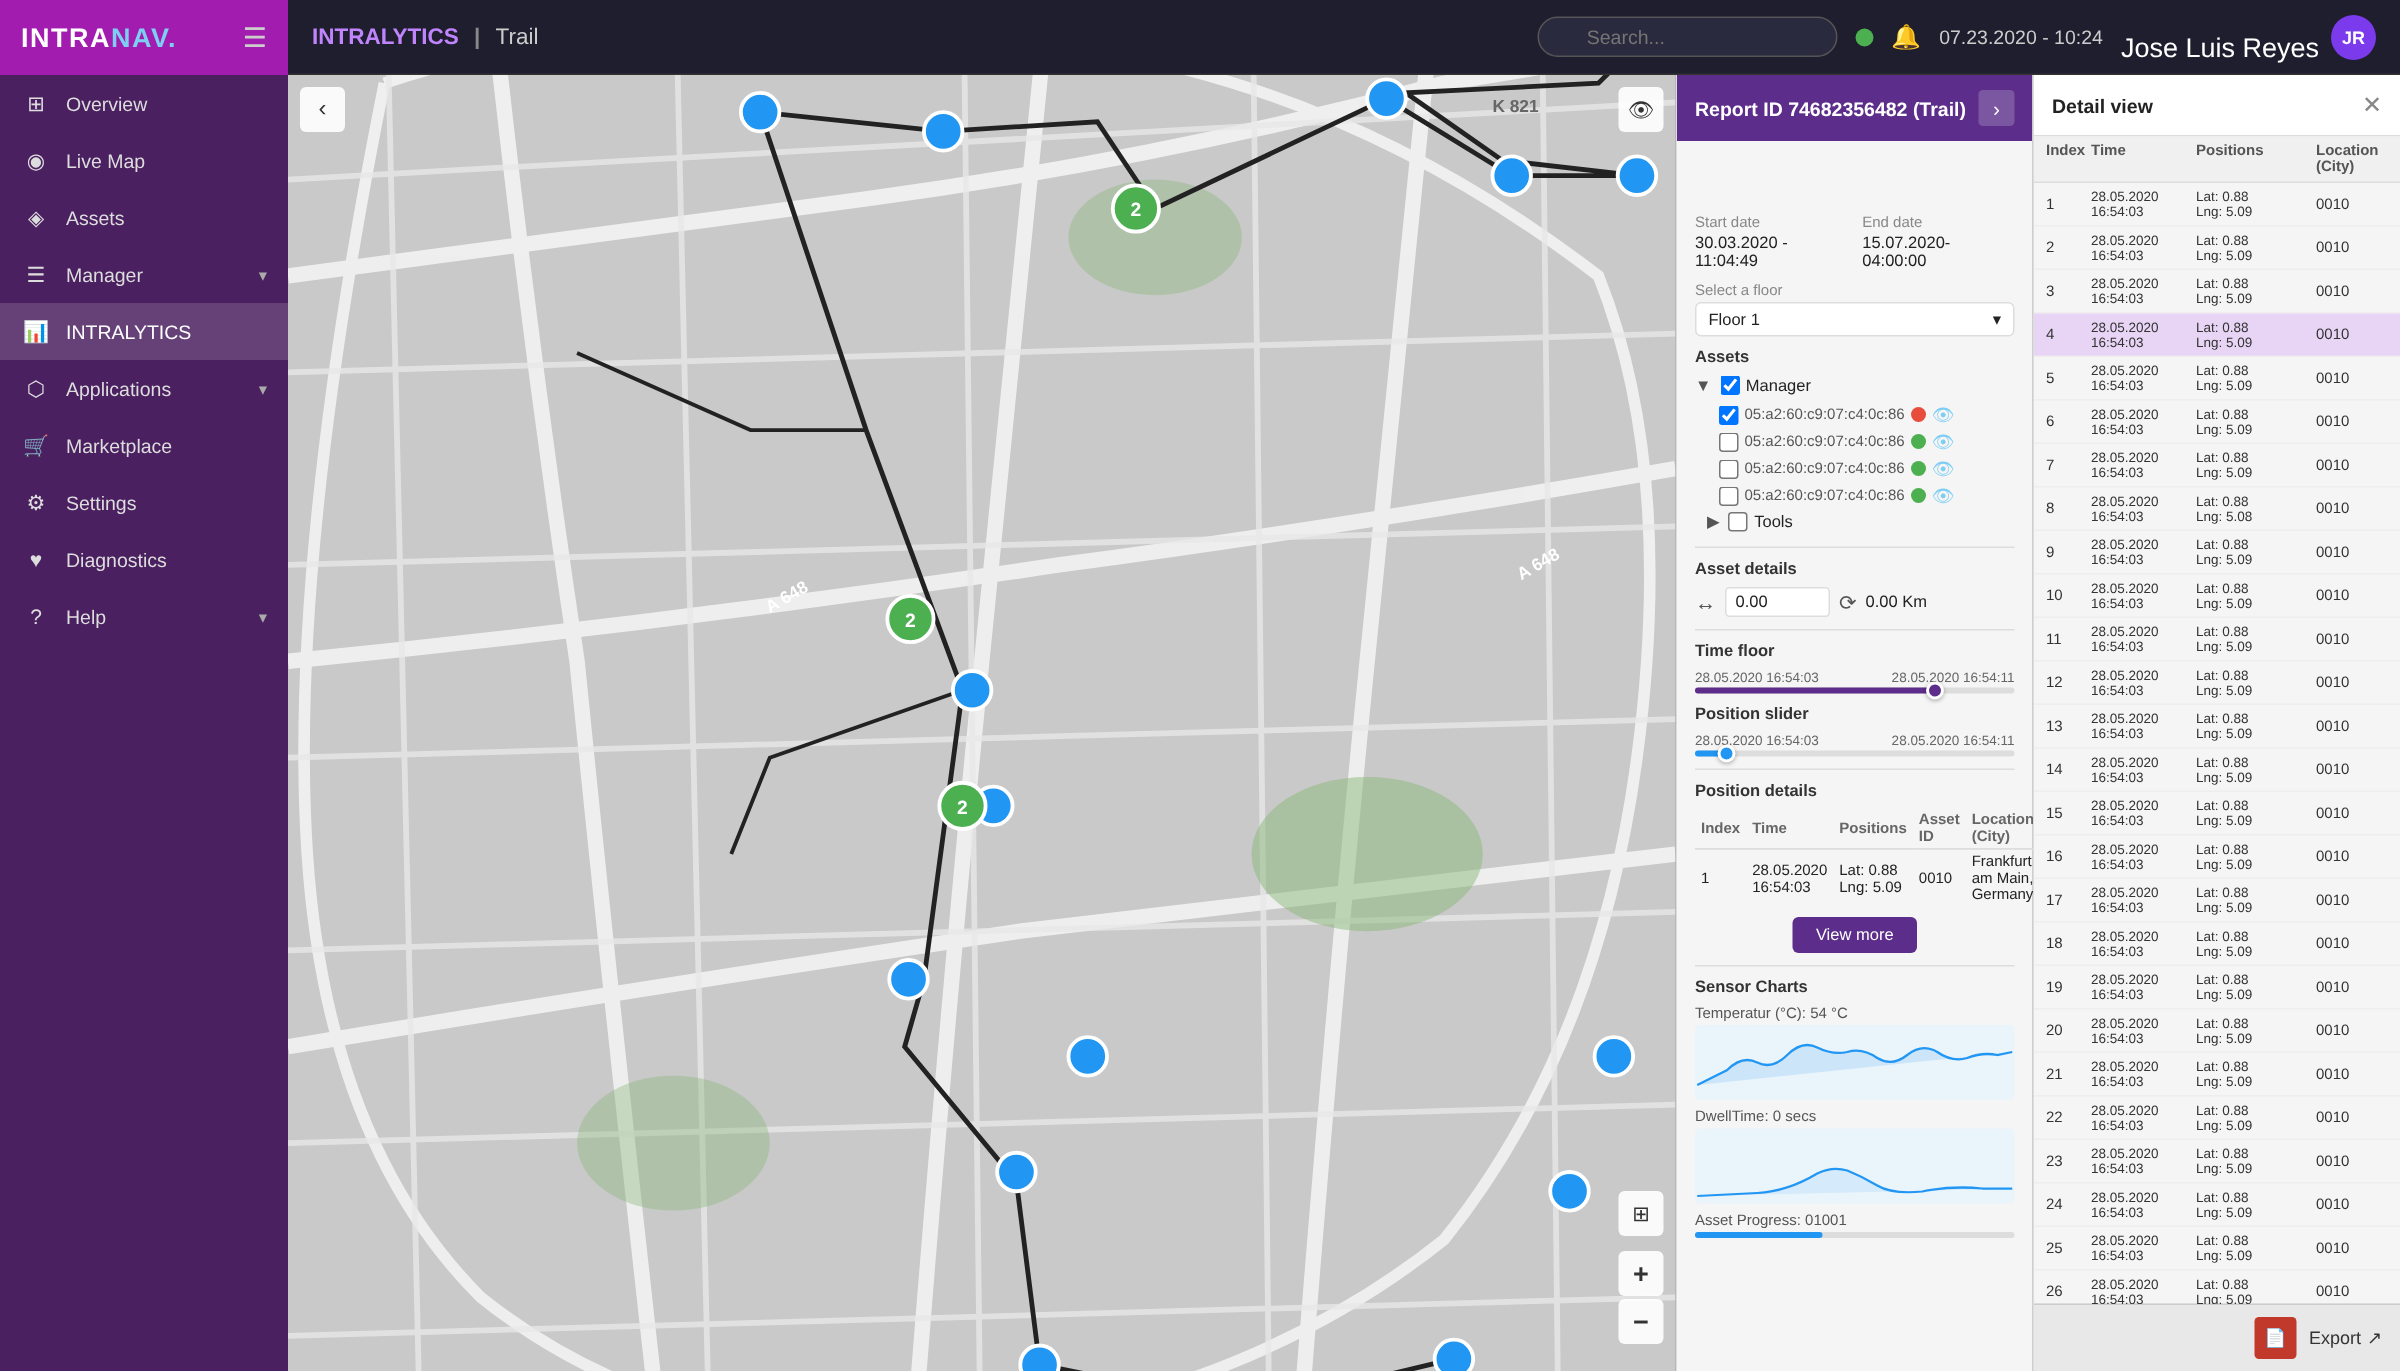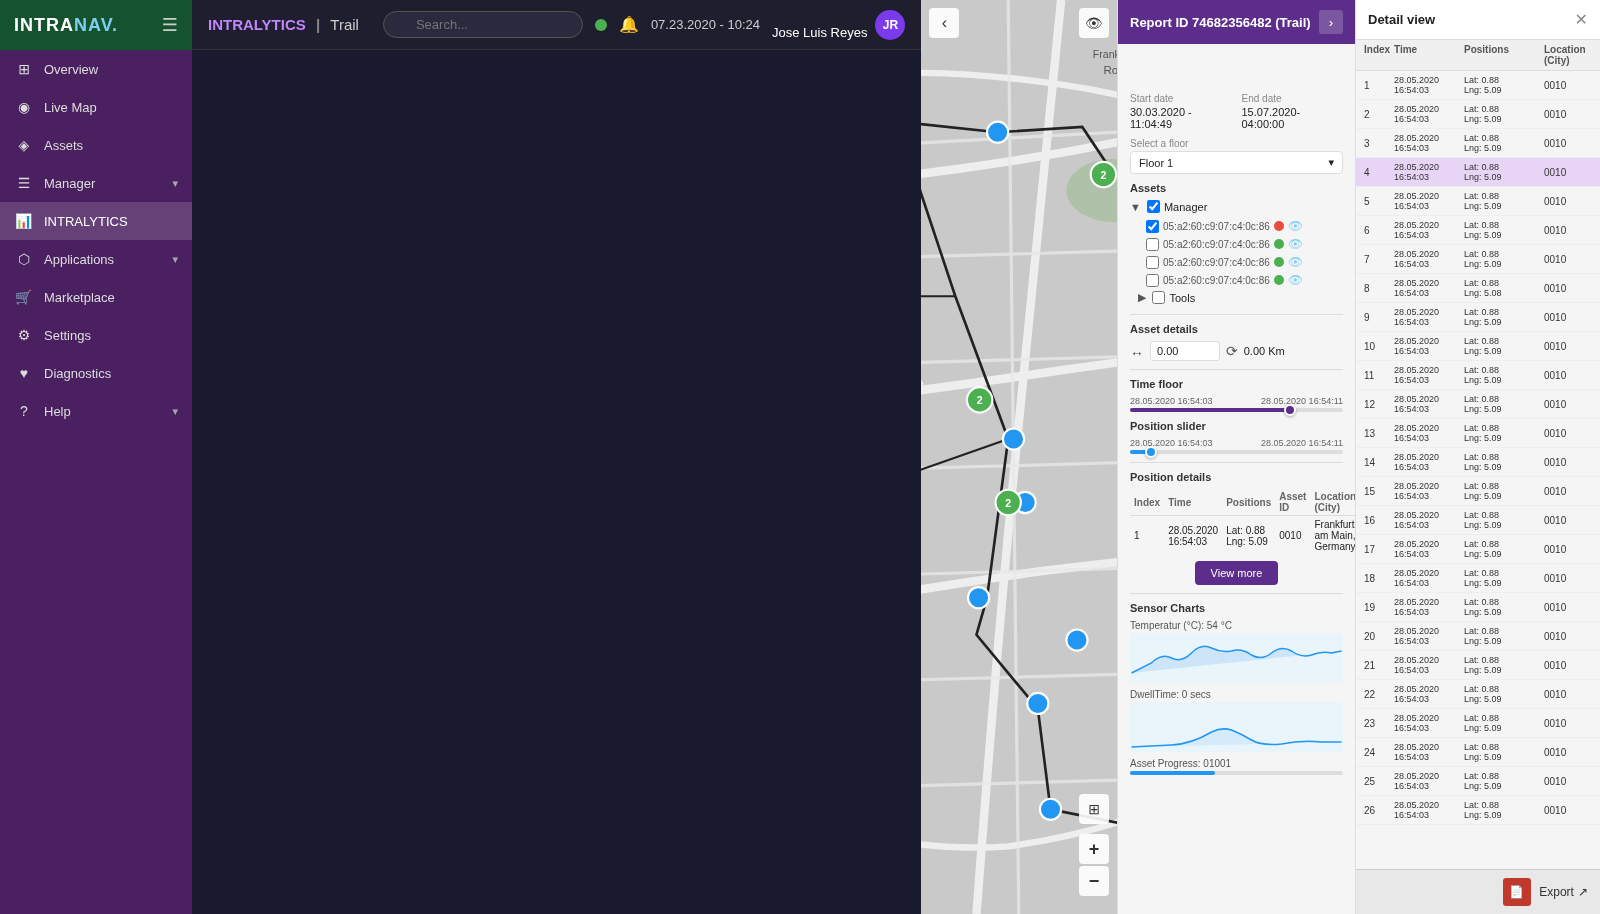--- a/index.html
+++ b/index.html
@@ -8,21 +8,21 @@
     
     #sidebar {
       width: 192px;
       min-width: 192px;
       background: #4a2060;
       display: flex;
       flex-direction: column;
       height: 914px;
     }
     #sidebar-header {
-      background: #14532d;
+      background: #a21caf;
       padding: 12px 14px;
       display: flex;
       align-items: center;
       justify-content: space-between;
       height: 50px;
     }
     #logo {
       font-size: 18px;
       font-weight: bold;
       color: #fff;
@@ -62,21 +62,21 @@
       padding: 8px 12px;
       font-size: 9px;
       color: #aaa;
       line-height: 1.5;
     }
 
     
     #main {
       flex: 1;
       display: flex;
-      flex-direction: row;
+      flex-direction: column;
       height: 914px;
       overflow: hidden;
     }
 
     
     #topbar {
       background: #1e1e2e;
       height: 50px;
       display: flex;
       align-items: center;
@@ -109,21 +109,21 @@
       left: 10px;
       top: 50%;
       transform: translateY(-50%);
       color: #aaa;
       font-size: 13px;
     }
     #status-dot { width: 12px; height: 12px; border-radius: 50%; background: #4caf50; }
     #bell-icon { color: #ccc; font-size: 16px; cursor: pointer; }
     #datetime { color: #ccc; font-size: 13px; }
     #user-info { display: flex; align-items: center; gap: 8px; cursor: pointer; }
-    #user-name { color: #fff; font-size: 13px; margin-top: 15px; }
+    #user-name { color: #fff; font-size: 18px; margin-top: 15px; }
     #user-avatar {
       width: 30px; height: 30px; border-radius: 50%;
       background: #7c3aed; display: flex; align-items: center; justify-content: center;
       font-size: 12px; font-weight: bold; color: #fff;
     }
 
     
     #content-area {
       flex: 1;
       display: flex;

